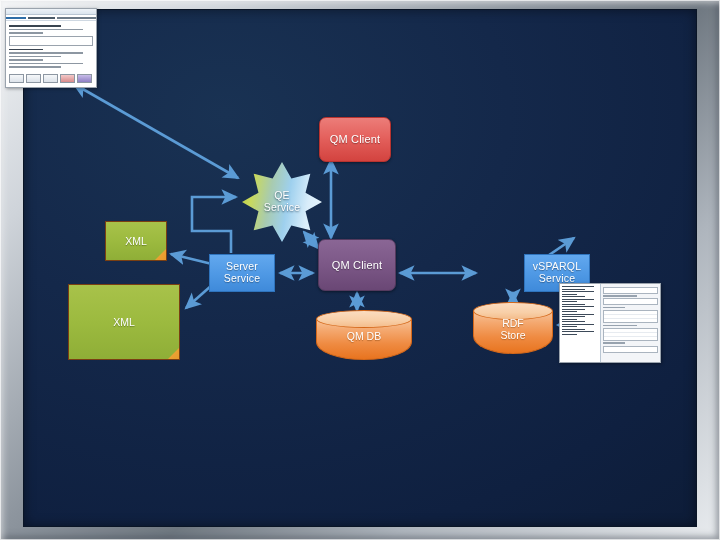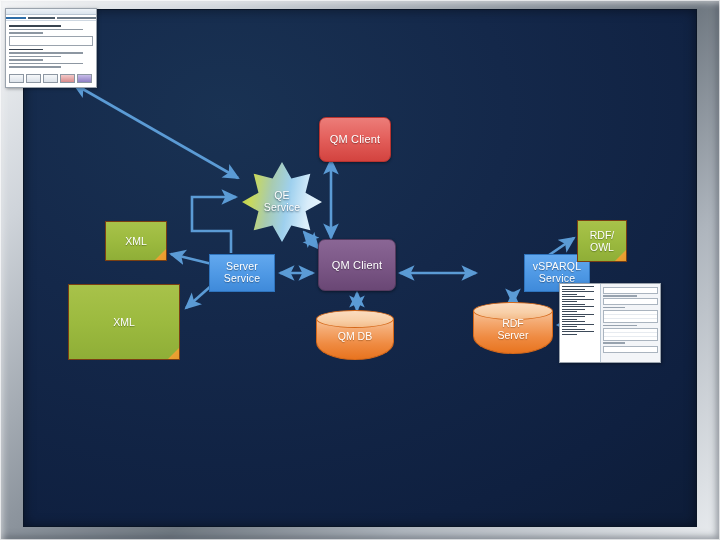--- a/index.html
+++ b/index.html
@@ -89,21 +89,21 @@
     border-bottom:1px solid #d4681a;
   }
   .cyl .top{
     position:absolute;left:0;right:0;top:0;height:18px;border-radius:50%;
     background:linear-gradient(180deg,#fbdcc0 0%,#f8cfa7 60%,#f4bd8c 100%);
     border:1px solid #d4681a;box-sizing:border-box;
   }
   .cyl .shp-label{position:absolute;left:0;right:0;top:50%;transform:translateY(-45%);
     text-align:center;color:#ffffff;font-size:10.5px;line-height:1.15;white-space:pre-line;
     text-shadow:0 1px 1px rgba(120,60,10,.5);}
-  #qm-db{left:292px;top:300px;width:78px;height:50px;}
+  #qm-db{left:292px;top:300px;width:96px;height:50px;}
   #rdf-store{left:449px;top:292px;width:80px;height:52px;}
 
   
   .doc{position:absolute;
     background:linear-gradient(180deg,#a8c24a 0%,#9cba3f 50%,#8fae37 100%);
     border:1px solid #7a3f12;box-sizing:border-box;}
   .doc .fold{
     position:absolute;right:-1px;bottom:-1px;width:12px;height:12px;
     background:linear-gradient(135deg,#f0a93c 0%,#e79a2c 100%);
     -webkit-clip-path:polygon(100% 0,100% 100%,0 100%);
@@ -215,38 +215,33 @@
     <div class="cyl" id="qm-db">
       <div class="body"></div>
       <div class="top"></div>
       <span class="shp-label">QM DB</span>
     </div>
 
     <div class="cyl" id="rdf-store">
       <div class="body"></div>
       <div class="top"></div>
       <span class="shp-label">RDF
-Server</span>
+Store</span>
     </div>
 
     <div class="doc" id="xml-small">
       <div class="fold"></div>
       <span class="shp-label">XML</span>
     </div>
 
     <div class="doc" id="xml-large">
       <div class="fold"></div>
       <span class="shp-label">XML</span>
     </div>
 
-    <div class="doc" id="rdf-owl">
-      <div class="fold"></div>
-      <span class="shp-label">RDF/
-OWL</span>
-    </div>
 
   </div>
 
   <div class="thumb" id="browser-thumb">
     <div class="tbar"></div>
     <div class="nav"></div>
     <div class="body">
       <div class="ln m d"></div>
       <div class="ln l"></div>
       <div class="ln s"></div>

